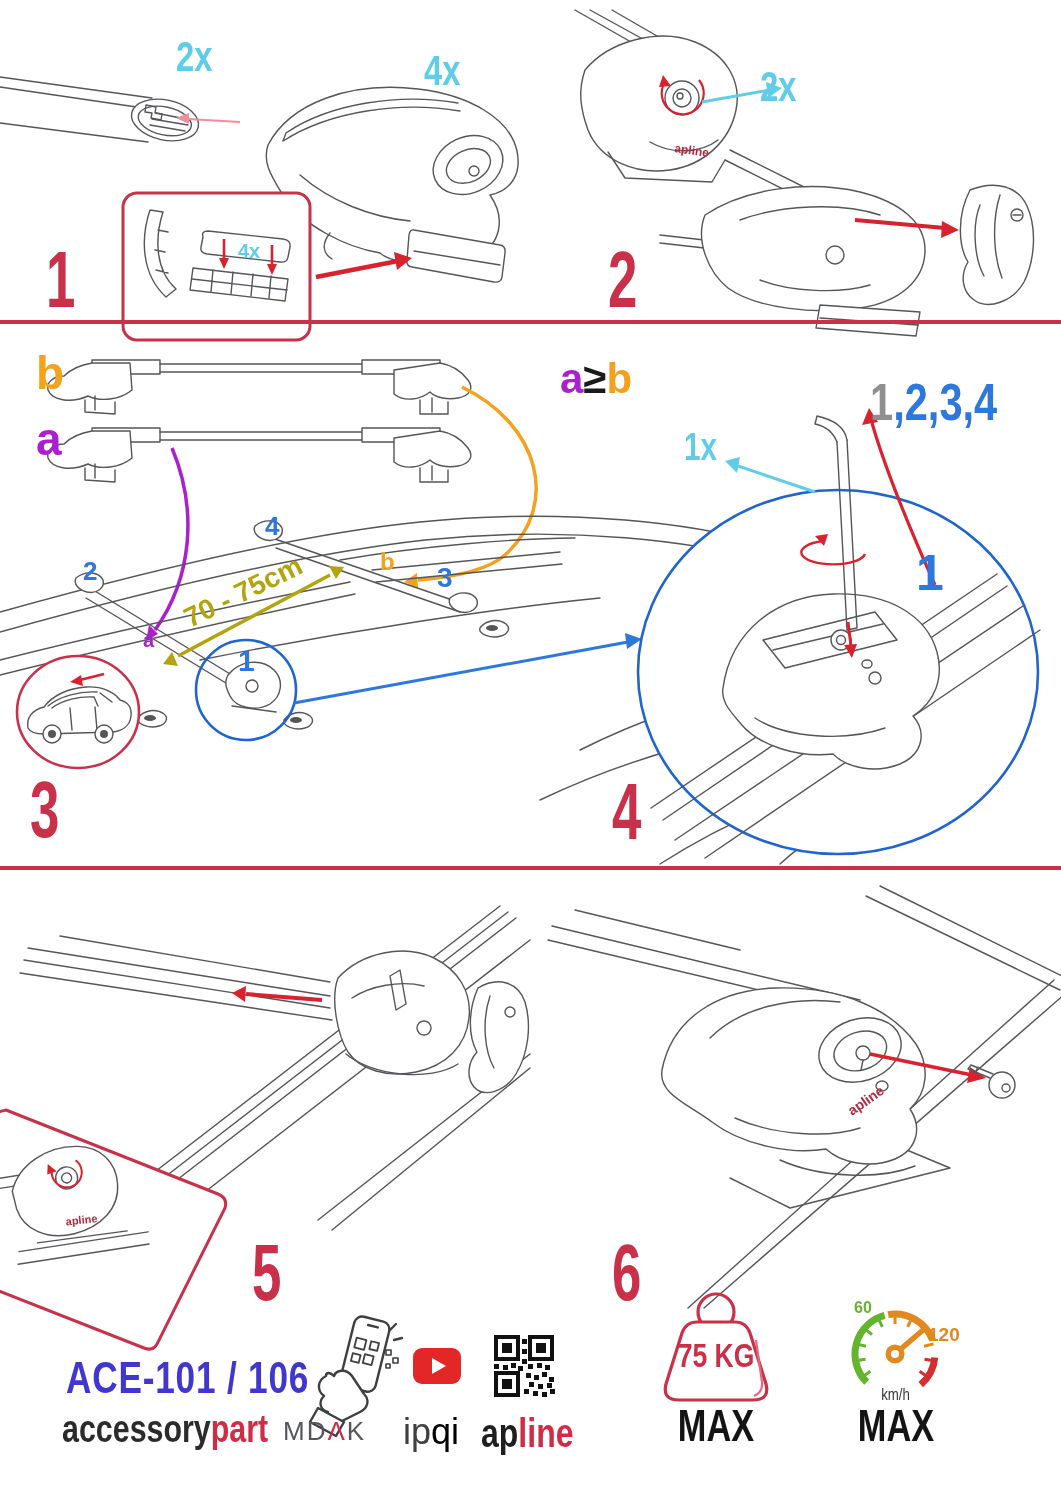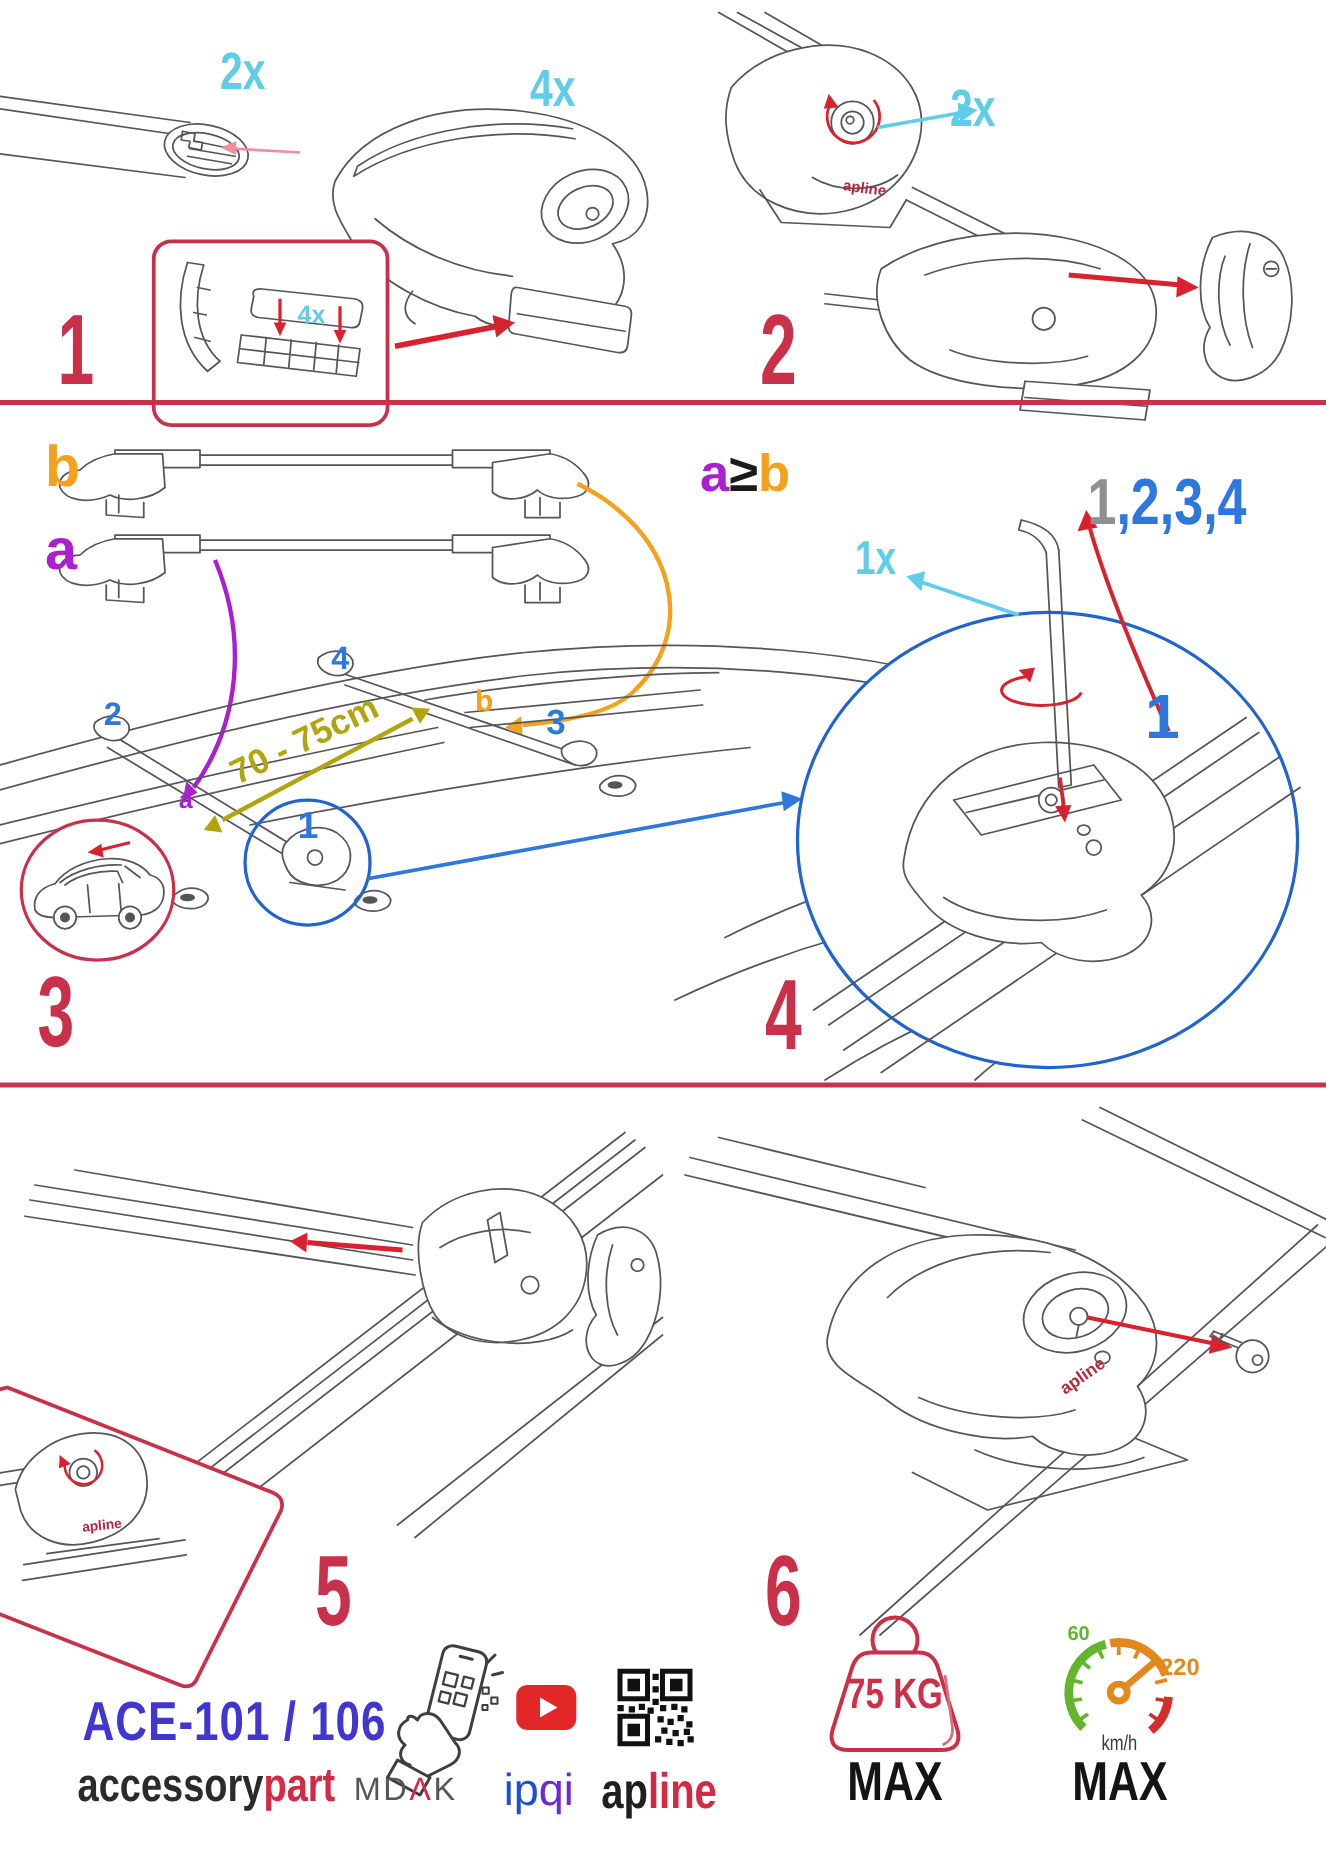--- a/index.html
+++ b/index.html
@@ -337,21 +337,21 @@
   </svg>
   <div class="abs" style="left:283px;top:1418px;font-size:26px;font-weight:400;letter-spacing:2px">
     <span style="color:#54565a">MD</span><span style="color:#d22b45">Λ</span><span style="color:#54565a">K</span>
   </div>
 
   <svg style="left:413px;top:1348px" width="48" height="36" viewBox="0 0 48 36">
     <rect width="48" height="36" rx="9" fill="#e32726"></rect>
     <polygon points="19,10 33,18 19,26" fill="#fff"></polygon>
   </svg>
   <div class="abs" style="left:403px;top:1414px;font-size:36px;font-weight:500">
-    <span style="color:#1d4ed8">ip</span><span style="color:#6d28d9">qi</span>
+    <span style="color:#404040">ip</span><span style="color:#000000">qi</span>
   </div>
 
   <svg style="left:494px;top:1335px" width="60" height="62" viewBox="0 0 60 62" fill="#111">
     <rect x="0" y="0" width="26" height="26"></rect>
       <rect x="4" y="4" width="18" height="18" fill="#fff"></rect>
       <rect x="8" y="8" width="10" height="10"></rect>
     <rect x="34" y="0" width="26" height="26"></rect>
       <rect x="38" y="4" width="18" height="18" fill="#fff"></rect>
       <rect x="42" y="8" width="10" height="10"></rect>
     <rect x="0" y="36" width="26" height="26"></rect>
@@ -398,17 +398,17 @@
     <g stroke-width="3" fill="none">
       <path d="M25.0,84.4 L32.4,79.2 M17.6,68.8 L27.5,67.2 M18.4,51.9 L28.0,54.2 M27.1,36.9 L34.0,42.7 M40.5,26.7 L44.3,34.8" stroke="#64b42d"></path>
       <path d="M57,23 L57,32 M73.5,26.7 L69.7,34.8 M86.9,36.9 L80.0,42.7 M95.6,51.9 L86.0,54.2" stroke="#e2891d"></path>
       <path d="M96.4,68.8 L86.5,67.2 M89.0,84.4 L81.6,79.2" stroke="#d22f2f"></path>
     </g>
     <line x1="57" y1="62" x2="85" y2="38" stroke="#e2891d" stroke-width="5.5" stroke-linecap="round"></line>
     <circle cx="57" cy="62" r="9.5" fill="#e2891d"></circle>
       <circle cx="57" cy="62" r="4" fill="#fff"></circle>
   </svg>
   <div class="abs" style="left:854px;top:1300px;font-size:16px;font-weight:700;color:#64b42d">60</div>
-  <div class="abs" style="left:928px;top:1325px;font-size:19px;font-weight:700;color:#e2891d">220</div>
+  <div class="abs" style="left:928px;top:1325px;font-size:19px;font-weight:700;color:#e2891d">120</div>
   <div class="abs ctr" style="left:838px;top:1386px;width:115px;font-size:17px;color:#3a3a3a">km/h</div>
   <div class="abs ctr" style="left:830px;top:1404px;width:132px;font-size:44px;font-weight:600;color:#141414">MAX</div>
 
 </div>
 
 </body></html>

